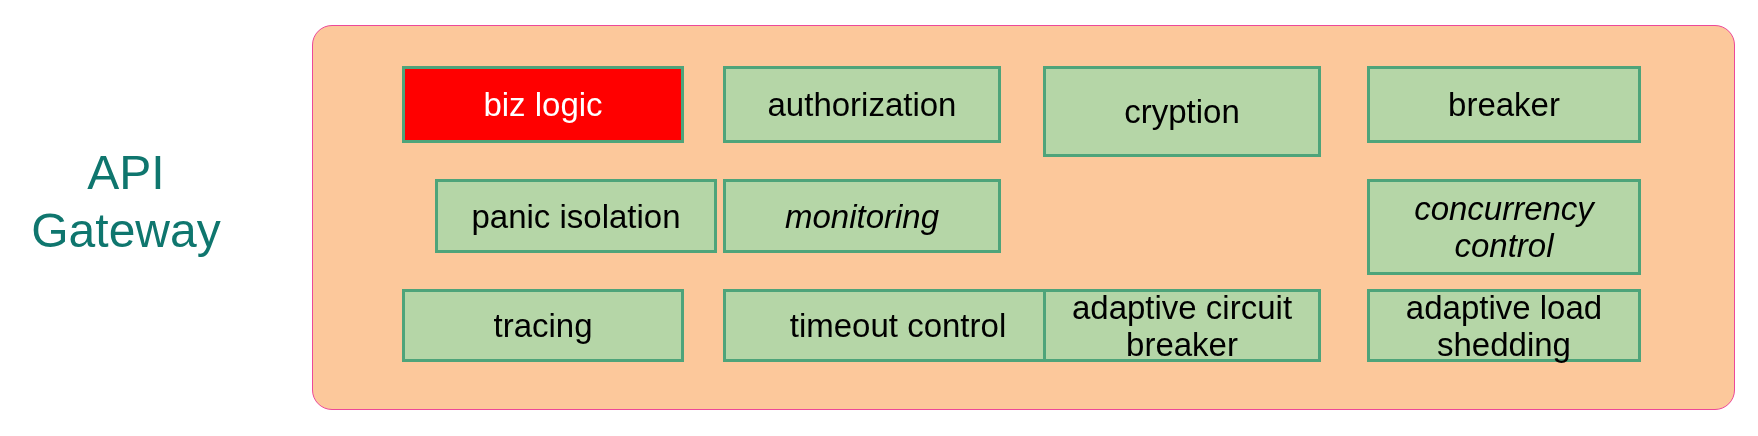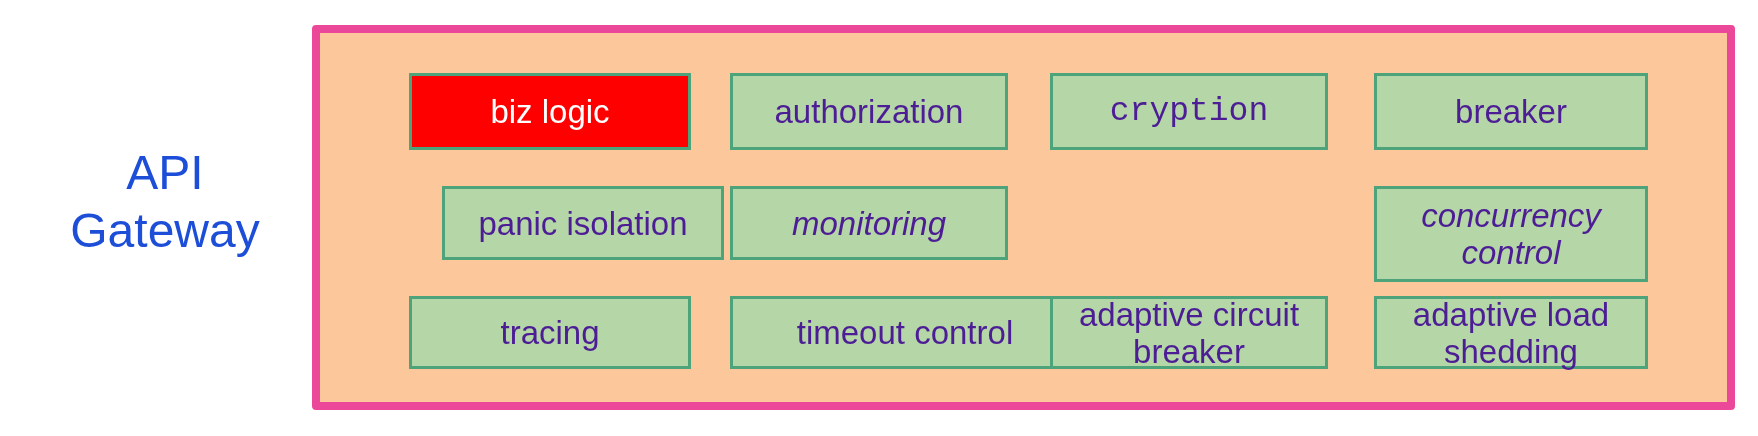--- a/index.html
+++ b/index.html
@@ -21,51 +21,50 @@
   }
   
   #gateway-label {
     position: absolute;
     left: 0px;
     top: 144px;
     width: 252px;
     text-align: center;
     font-size: 48px;
     line-height: 58px;
-    color: #1d4ed8;
+    color: #0f766e;
     white-space: pre-line;
     letter-spacing: 0px;
-    margin-left: 39px;
   }
   
   #gateway-container {
     position: absolute;
     left: 312px;
     top: 25px;
     width: 1423px;
     height: 385px;
     box-sizing: border-box;
     background: #fcc89b;
-    border: 8px solid #ec4899;
-    border-radius: 4px;
+    border: 1px solid #ec4899;
+    border-radius: 20px;
   }
   
   #capability-grid {
     position: absolute;
     left: 0;
     top: 0;
     width: 100%;
     height: 100%;
   }
   .cap-box {
     position: absolute;
     box-sizing: border-box;
     border: 3px solid #4ea47a;
     background: #b5d6a7;
-    color: #4c1d95;
+    color: #000000;
     display: flex;
     align-items: center;
     justify-content: center;
     text-align: center;
     font-size: 33px;
     line-height: 37px;
     padding: 0 6px;
   }
   .cap-box.highlight {
     background: #ff0000;
@@ -85,21 +84,21 @@
 Gateway</div>
 
   <div id="gateway-container">
     <div id="capability-grid">
         <div class="cap-box highlight" style="left: 89px; top: 40px; width: 282px; height: 77px;">
           <span class="cap-label">biz logic</span>
         </div>
         <div class="cap-box" style="left: 410px; top: 40px; width: 278px; height: 77px;">
           <span class="cap-label">authorization</span>
         </div>
-        <div class="cap-box" style="left: 730px; top: 40px; width: 278px; height: 77px; font-family: Liberation Mono, monospace;">
+        <div class="cap-box" style="left: 730px; top: 40px; width: 278px; height: 91px;">
           <span class="cap-label">cryption</span>
         </div>
         <div class="cap-box" style="left: 1054px; top: 40px; width: 274px; height: 77px;">
           <span class="cap-label">breaker</span>
         </div>
         <div class="cap-box" style="left: 89px; top: 153px; width: 282px; height: 74px; margin-left: 33px;">
           <span class="cap-label">panic isolation</span>
         </div>
         <div class="cap-box" style="left: 410px; top: 153px; width: 278px; height: 74px; font-style: italic;">
           <span class="cap-label">monitoring</span>

